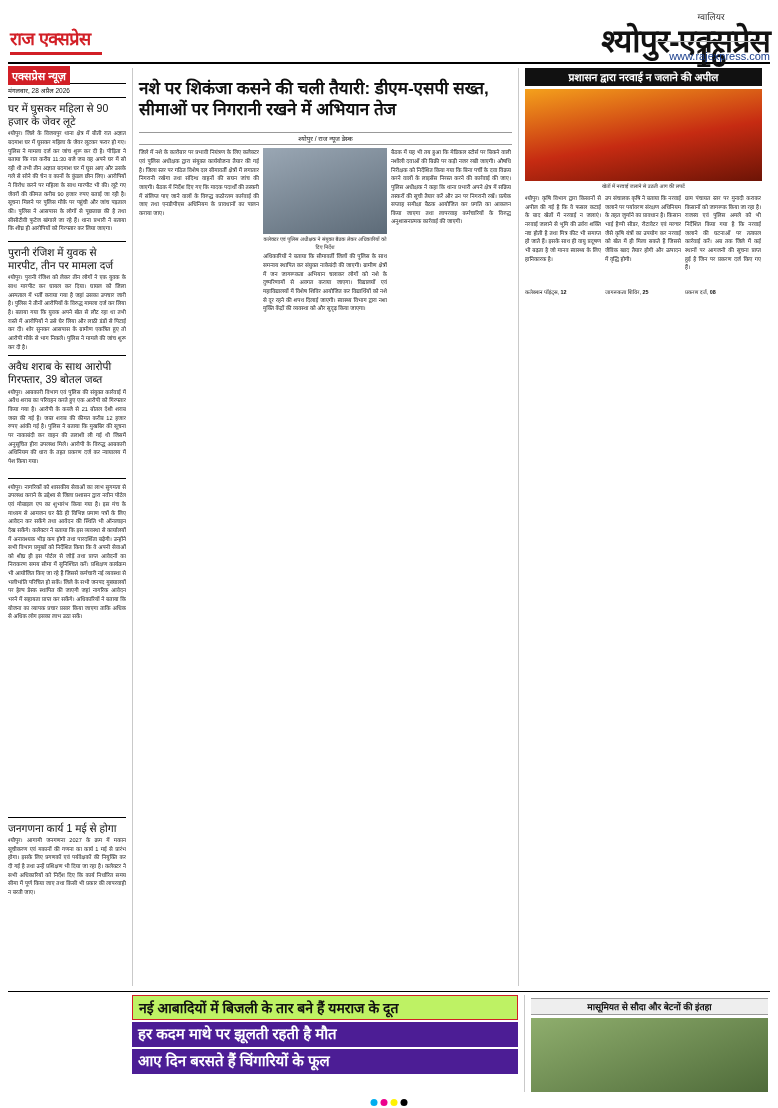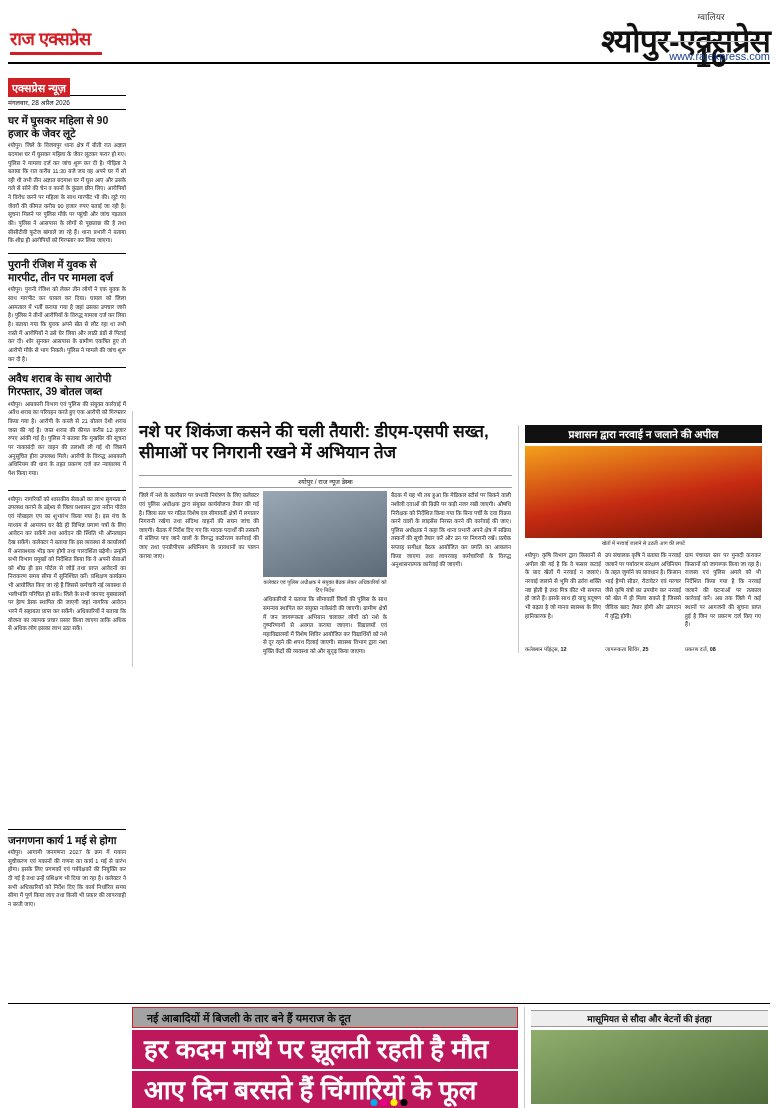--- a/index.html
+++ b/index.html
@@ -35,29 +35,29 @@
   .byline { font-size:6.5px; text-align:center; color:#222; border-top:1px solid #999; border-bottom:1px solid #999; padding:1px 0; margin:3px 0; }
 
   .body-text { font-size:5.6px; line-height:1.55; text-align:justify; color:#1a1a1a; hyphens:auto; overflow:hidden; }
 
   .photo { background:linear-gradient(160deg,#9aa7b4,#5d6b78); position:relative; overflow:hidden; }
   .photo.fire { background:linear-gradient(170deg,#f4a11c,#c62b12 55%,#6d1406); }
   .photo.green { background:linear-gradient(160deg,#8fae6d,#4f6b3a); }
   .caption { font-size:5.2px; color:#333; text-align:center; padding:1px 0; }
 
   
-  .top { display:flex; gap:6px; margin-top:16px;align-items:center; }
+  .top { display:flex; gap:6px; margin-top:4px; }
   .leftcol { width:118px; }
   .midcol { width:380px; }
   .rightcol { width:244px; }
 
-  .leftcol h3.smallhead { font-size:10.5px; font-weight:bold; line-height:1.2; margin:4px 0 2px; }
+  .leftcol h3.smallhead { font-size:10.5px; font-weight:normal; line-height:1.2; margin:4px 0 2px; }
 
   .big-head { font-size:17px; font-weight:bold; line-height:1.22; }
-  .mega { background:#be185d; color:#fff; font-weight:bold; font-size:26px; line-height:1.25; padding:3px 12px; }
+  .mega { background:#4c1d95; color:#fff; font-weight:bold; font-size:15px; line-height:1.25; padding:3px 6px; }
 
   .subcap { font-size:9px; font-weight:bold; background:#eee; border-top:1px solid #999; border-bottom:1px solid #999; padding:1px 3px; text-align:center;}
 
   .flex { display:flex; }
   .gap4 { gap:4px; }
   .gap6 { gap:6px; }
   .mt3{margin-top:3px;}
 
   .cmyk { position:absolute; left:50%; bottom:2px; transform:translateX(-50%); display:flex; gap:3px;}
   .cmyk i{ display:block; width:7px; height:7px; border-radius:50%;}
@@ -146,21 +146,21 @@
           <b>08</b>
         </div>
       </div>
     </div>
   </div>
 
   <div class="flex gap6" style="margin-top:5px;border-top:1.5px solid #000;padding-top:3px;">
     <div style="width:118px;"></div>
 
     <div style="width:386px;">
-      <div style="background:#a3a3a3;border:1px solid #d21f26;font-size:11px;font-weight:bold;padding:2px 14px;color:#111;">नई आबादियों में बिजली के तार बने हैं यमराज के दूत</div>
+      <div style="background:#bef264;border:1px solid #d21f26;font-size:14px;font-weight:bold;padding:2px 6px;color:#111;">नई आबादियों में बिजली के तार बने हैं यमराज के दूत</div>
       <div class="mega" style="margin-top:2px;">हर कदम माथे पर झूलती रहती है मौत</div>
       <div class="mega" style="margin-top:2px;">आए दिन बरसते हैं चिंगारियों के फूल</div>
 
     </div>
 
     <div class="col-sep" style="width:244px;padding-left:6px;">
       <div class="subcap mt3">मासूमियत से सौदा और बेटनों की इंतहा</div>
       <div class="photo green" style="height:74px;margin-top:3px;"></div>
 
     </div>

